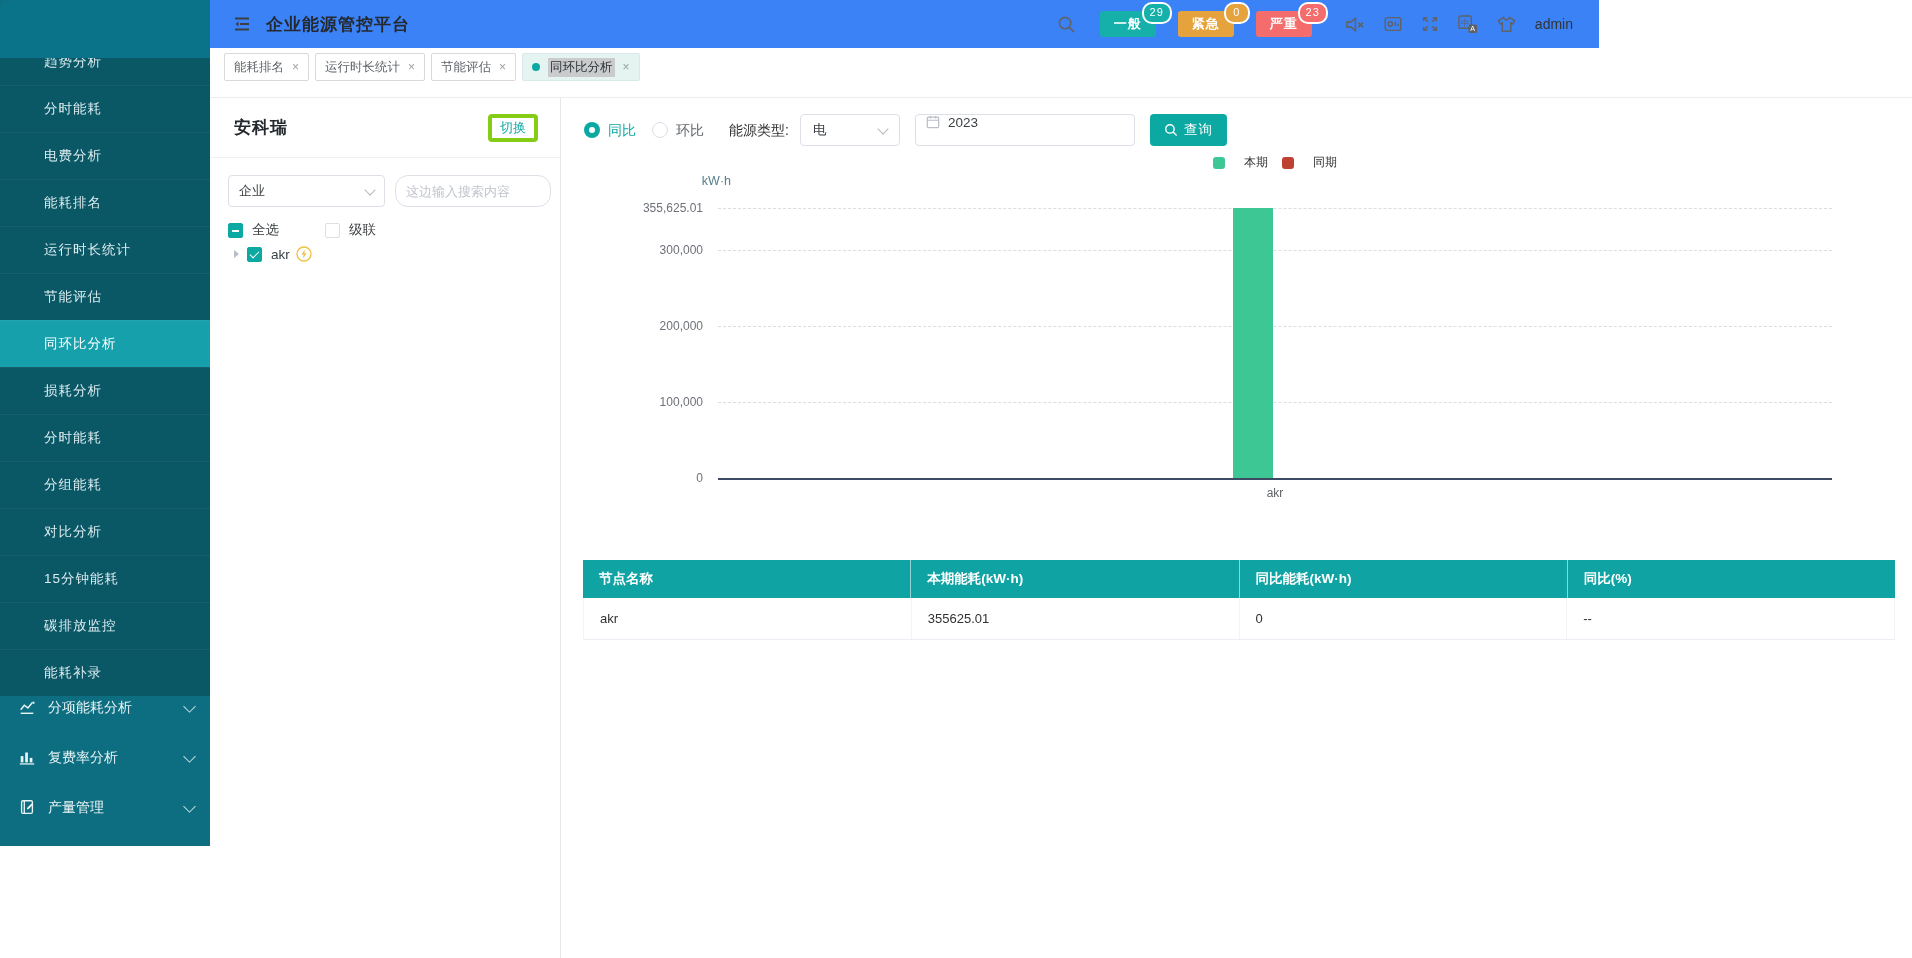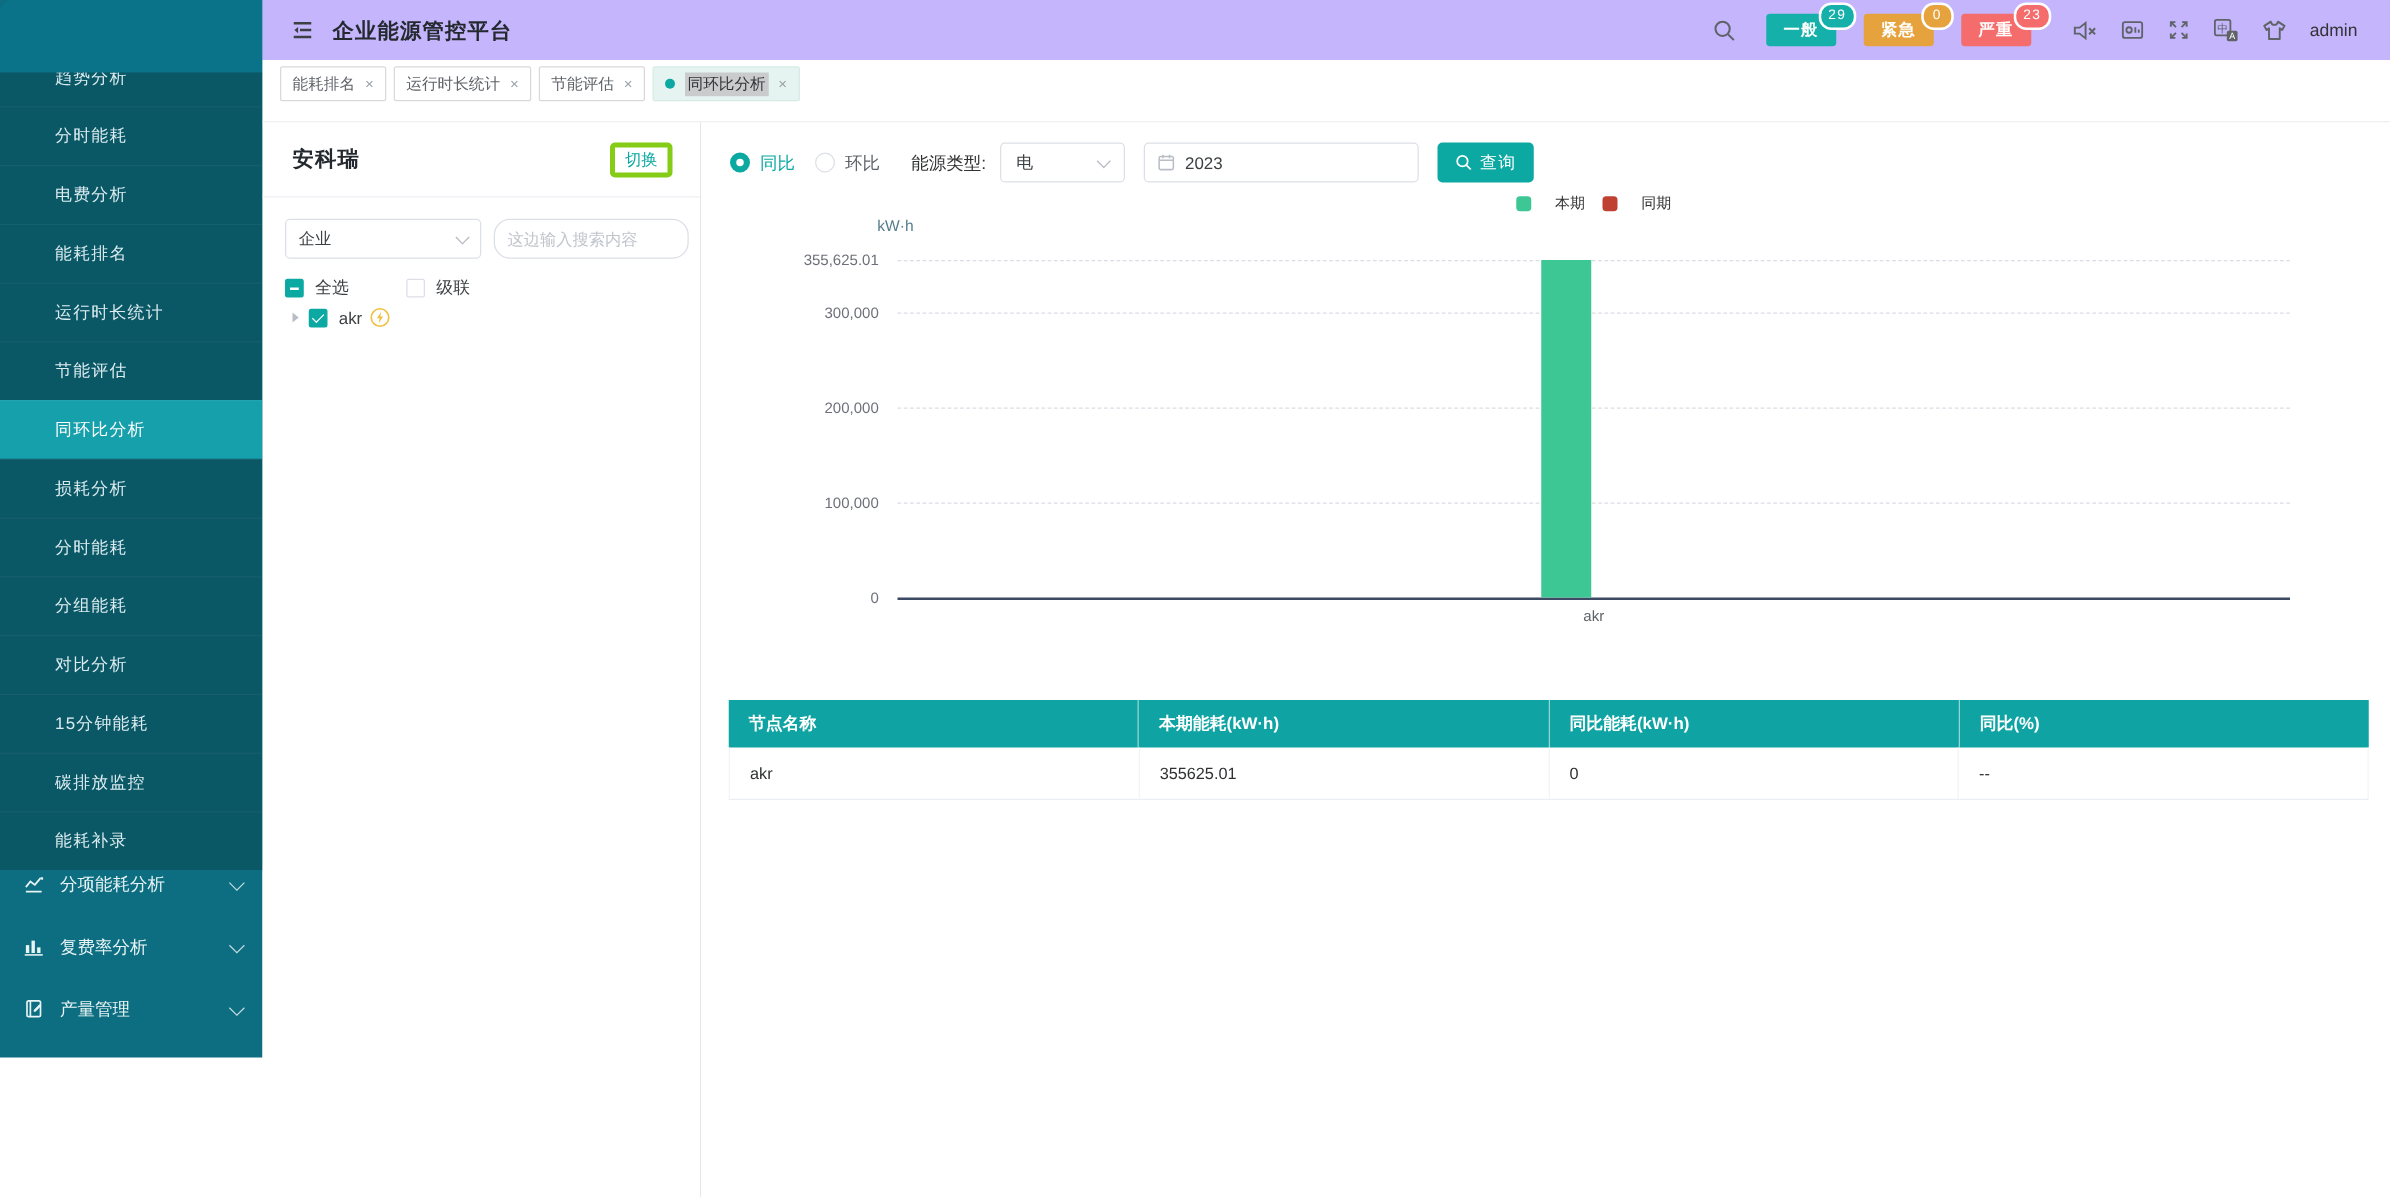--- a/index.html
+++ b/index.html
@@ -15,21 +15,21 @@
   .sb-sub .sb-item:first-child{margin-top:-19px;border-top:none;}
   .sb-item.active{background:#16a0ab;color:#fff;}
   .sb-groups{position:absolute;top:683px;left:0;right:0;bottom:0;overflow:hidden;}
   .sb-group{height:50px;display:flex;align-items:center;padding:0 16px 0 18px;color:#e9f4f6;
             font-size:14px;gap:12px;cursor:pointer;white-space:nowrap;}
   .sb-group svg{flex:0 0 auto;}
   .chev{width:8px;height:8px;border-right:1.5px solid rgba(255,255,255,.75);
         border-bottom:1.5px solid rgba(255,255,255,.75);transform:rotate(45deg);margin-left:auto;margin-top:-4px;}
 
   
-  .topbar{position:absolute;left:210px;top:0;width:1702px;height:48px;background:#c4b5fd;
+  .topbar{position:absolute;left:210px;top:0;width:1389px;height:48px;background:#3b82f6;
           display:flex;align-items:center;justify-content:flex-end;}
   .collapse-icon{margin-left:22px;cursor:pointer;display:flex;}
   .app-title{font-size:17px;font-weight:bold;color:#24292f;margin-left:14px;letter-spacing:1px;}
   .top-right{margin-left:auto;display:flex;align-items:center;gap:18px;padding-right:26px;}
   .icon-btn{display:flex;align-items:center;cursor:pointer;}
   .badge{position:relative;height:26px;line-height:26px;padding:0 14px;border-radius:3px;
          color:#fff;font-size:13px;font-weight:bold;cursor:pointer;letter-spacing:1px;}
   .badge .pill{position:absolute;top:-9px;right:-16px;min-width:10px;height:18px;line-height:16px;
          padding:0 6px;border-radius:10px;border:2px solid #fff;font-size:11px;font-weight:normal;
          text-align:center;color:#fff;}
@@ -75,21 +75,21 @@
          border-bottom:4px solid transparent;margin-right:8px;cursor:pointer;}
 
   
   .panel-right{position:absolute;left:561px;top:98px;width:1351px;height:860px;background:#fff;}
   .radio{width:16px;height:16px;border-radius:50%;box-sizing:border-box;position:absolute;cursor:pointer;}
   .radio.on{background:#0ca9a2;}
   .radio.on::after{content:"";position:absolute;left:5px;top:5px;width:6px;height:6px;border-radius:50%;background:#fff;}
   .radio.off{border:1px solid #dcdfe6;background:#fff;}
   .tb-lbl{position:absolute;font-size:14px;}
   .sel-energy{left:239px;top:16px;width:100px;display:flex;align-items:center;padding:0 12px;font-size:13.5px;color:#3c4043;cursor:pointer;position:absolute;}
-  .date-box{left:354px;top:16px;width:220px;display:flex;align-items:center;padding:0 10px;gap:8px;font-size:13.5px;color:#3c4043;cursor:text;position:absolute;}
+  .date-box{left:354px;top:16px;width:220px;display:flex;align-items:flex-start;padding:0 10px;gap:8px;font-size:13.5px;color:#3c4043;cursor:text;position:absolute;}
   .btn-query{position:absolute;left:589px;top:16px;height:32px;padding:0 14px;background:#0ca9a2;border:none;
              border-radius:4px;color:#fff;font-size:13.5px;display:flex;align-items:center;gap:6px;cursor:pointer;
              font-family:inherit;letter-spacing:1px;}
 
   
   .legend{position:absolute;left:157px;top:56px;width:1114px;text-align:center;font-size:12px;color:#333;}
   .legend-item{display:inline-flex;align-items:center;gap:19px;margin:0 7px;cursor:pointer;}
   .legend-swatch{width:12px;height:12px;border-radius:3px;display:inline-block;}
   .ylabel{position:absolute;left:10px;top:76px;width:160px;text-align:right;font-size:12.5px;color:#557d8c;}
   .yaxis{position:absolute;left:0;top:110px;width:148px;height:270px;}

